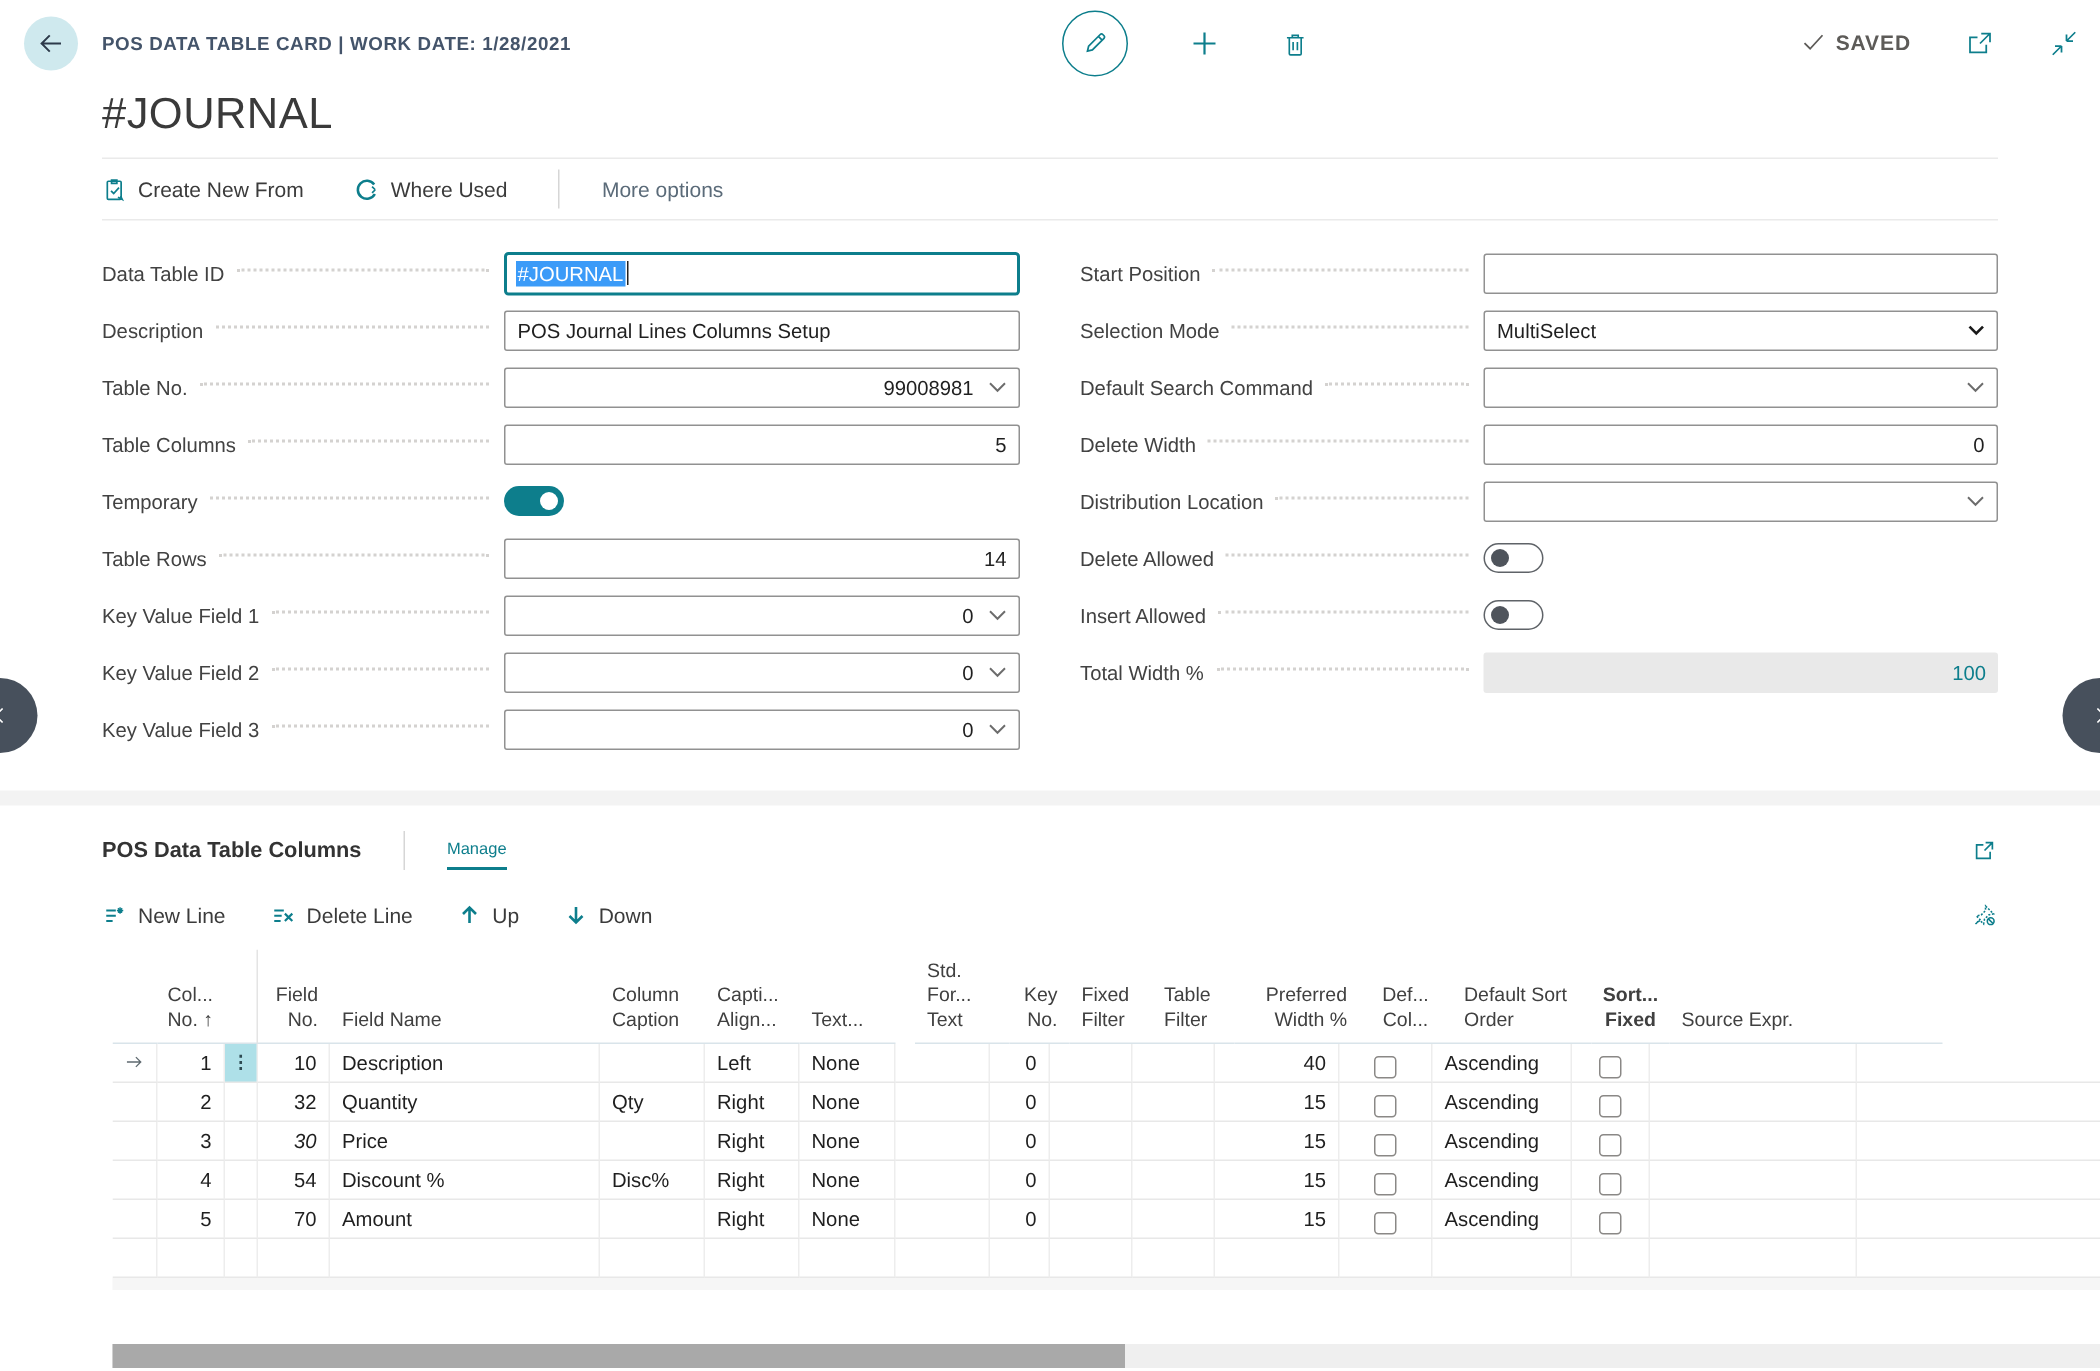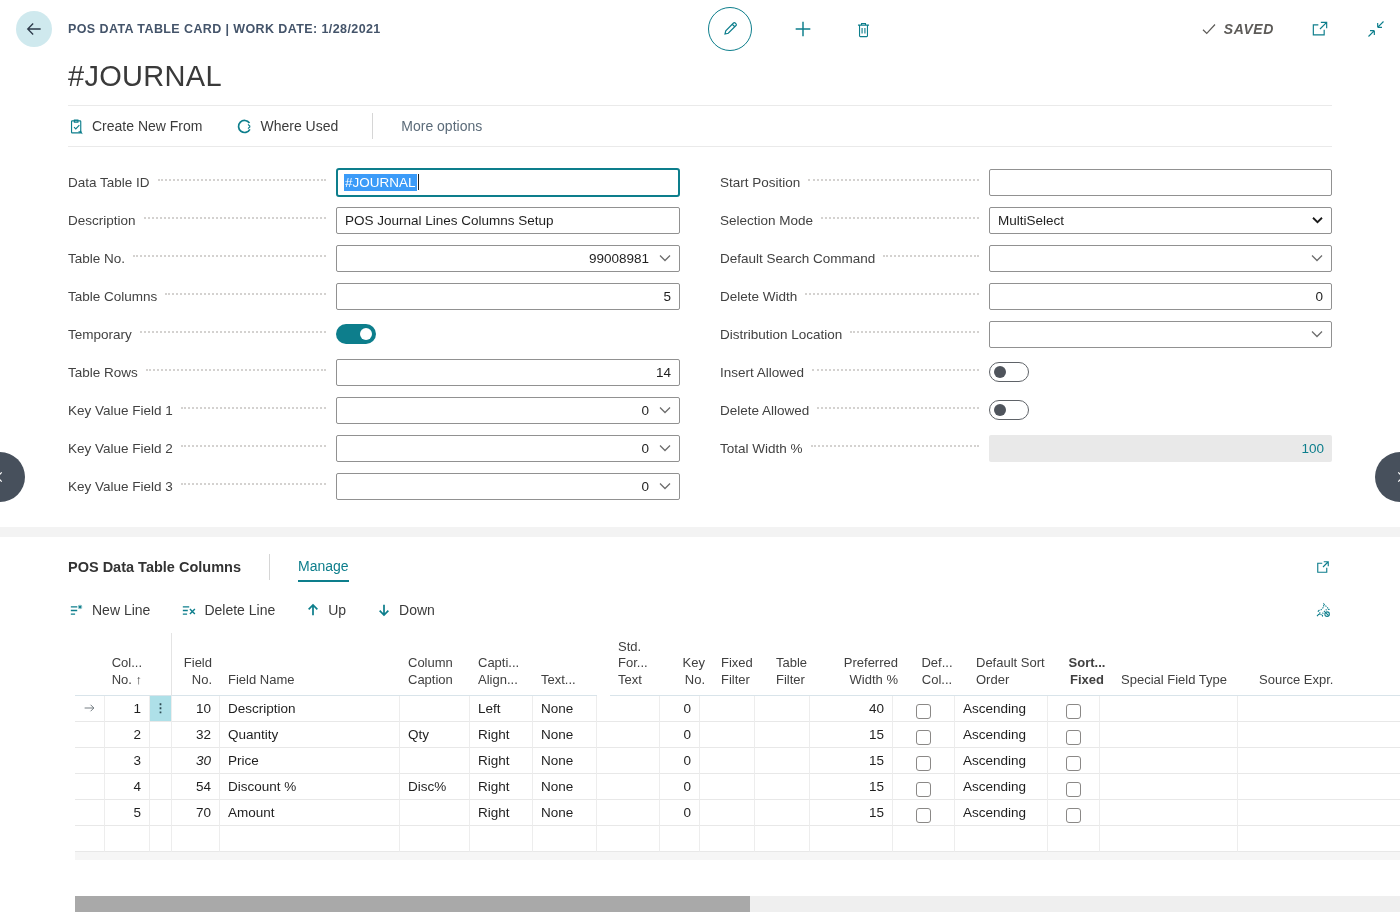--- a/index.html
+++ b/index.html
@@ -9,21 +9,21 @@
 
   
   .topbar { display:flex; align-items:center; height:58px; padding:0 14px 0 16px; }
   .back-circle { width:36px; height:36px; border-radius:50%; background:#cfe9ee;
     display:flex; align-items:center; justify-content:center; cursor:pointer; flex:0 0 auto; }
   .page-caption { margin-left:16px; font-size:12.5px; font-weight:700; letter-spacing:.4px;
     color:#44546a; }
   .topbar-center { flex:1; display:flex; align-items:center; justify-content:center; gap:40px; }
   .icon-btn { color:#0d7e8c; display:flex; align-items:center; justify-content:center; cursor:pointer; }
   .pencil-circle { width:44px; height:44px; border:1.5px solid #0d7e8c; border-radius:50%; }
-  .topbar-right { display:flex; align-items:center; gap:36px;font-style:italic; }
+  .topbar-right { display:flex; align-items:flex-start; gap:36px; }
   .saved { display:flex; align-items:center; gap:6px; color:#5d5b58; font-size:14px;
     font-weight:600; letter-spacing:.6px; }
 
   
   .page-title { margin:2px 0 0 68px; font-size:29px; font-weight:400; color:#3a3a3a; letter-spacing:.3px; }
 
   
   .action-bar { display:flex; align-items:center; height:42px; margin:12px 68px 0 68px;
     border-top:1px solid #eaeaea; border-bottom:1px solid #eaeaea; }
   .action { display:flex; align-items:center; gap:7px; font-size:14px; color:#3b3b3b;
@@ -68,21 +68,21 @@
   .toggle.off .knob { position:absolute; left:4px; top:3px; width:12px; height:12px;
     border-radius:50%; background:#4f545c; }
 
   
   .band { height:10px; background:#f3f3f3; margin-top:22px; }
 
   
   .cols-header { display:flex; align-items:center; margin:14px 68px 0 68px; height:32px; }
   .cols-title { font-size:14.5px; font-weight:700; color:#333; }
   .cols-vdiv { width:1px; height:26px; background:#d6d6d6; margin:0 28px; }
-  .manage-tab { font-size:14px; color:#0d7e8c; padding-bottom:6px; border-bottom:2px solid #0d7e8c;
+  .manage-tab { font-size:11px; color:#0d7e8c; padding-bottom:6px; border-bottom:2px solid #0d7e8c;
     cursor:pointer; transform:translateY(3px); }
   .cols-header .spacer, .cols-toolbar .spacer { flex:1; }
   .cols-toolbar { display:flex; align-items:center; margin:10px 68px 0 68px; height:34px; }
   .tool { display:flex; align-items:center; gap:7px; font-size:14px; color:#3b3b3b;
     margin-right:30px; cursor:pointer; }
   .tool svg { color:#0d7e8c; }
 
   
   .grid { margin:6px 0 0 75px; width:1325px; overflow:hidden; font-size:13.5px; }
   .grow { display:flex; }
@@ -344,31 +344,31 @@
             <div class="tbox has-chevron">
               <span></span>
             </div>
             <svg class="chev" width="14" height="10" viewBox="0 0 14 10" fill="none" stroke="#6d6d6d" stroke-width="1.3">
                 <path d="M2 2.5l5 5 5-5"></path>
               </svg>
           </div>
         </div>
 
         <div class="frow">
-          <span class="flabel">Insert Allowed</span>
+          <span class="flabel">Delete Allowed</span>
           <span class="leader"></span>
           <div class="fctl">
             <div class="toggle off">
                 <span class="knob"></span>
               </div>
           </div>
         </div>
 
         <div class="frow">
-          <span class="flabel">Delete Allowed</span>
+          <span class="flabel">Insert Allowed</span>
           <span class="leader"></span>
           <div class="fctl">
             <div class="toggle off">
                 <span class="knob"></span>
               </div>
           </div>
         </div>
 
         <div class="frow">
           <span class="flabel">Total Width %</span>
@@ -459,21 +459,20 @@
         <div class="gcell a-left c-text" style="width: 55px;">Table
 Filter</div>
         <div class="gcell a-right c-text" style="width: 83px;">Preferred
 Width %</div>
         <div class="gcell a-center c-checkbox" style="width: 62px;">Def...
 Col...</div>
         <div class="gcell a-left c-text" style="width: 93px;">Default Sort
 Order</div>
         <div class="gcell a-center c-checkbox" style="width: 52px; font-weight: bold;">Sort...
 Fixed</div>
-        <div class="gcell a-left c-text" style="width: 138px;">Special Field Type</div>
         <div class="gcell a-left c-text" style="width: 182px;">Source Expr. </div>
       </div>
       <div class="grow">
         <div class="gcell a-center c-indicator" style="width: 30px;">
           <span class="ind-arrow">
             <svg width="15" height="12" viewBox="0 0 24 20" fill="none" stroke="currentColor" stroke-width="1.6">
               <path d="M3 10h17M14 4l6 6-6 6"></path>
             </svg>
           </span>
         </div>

